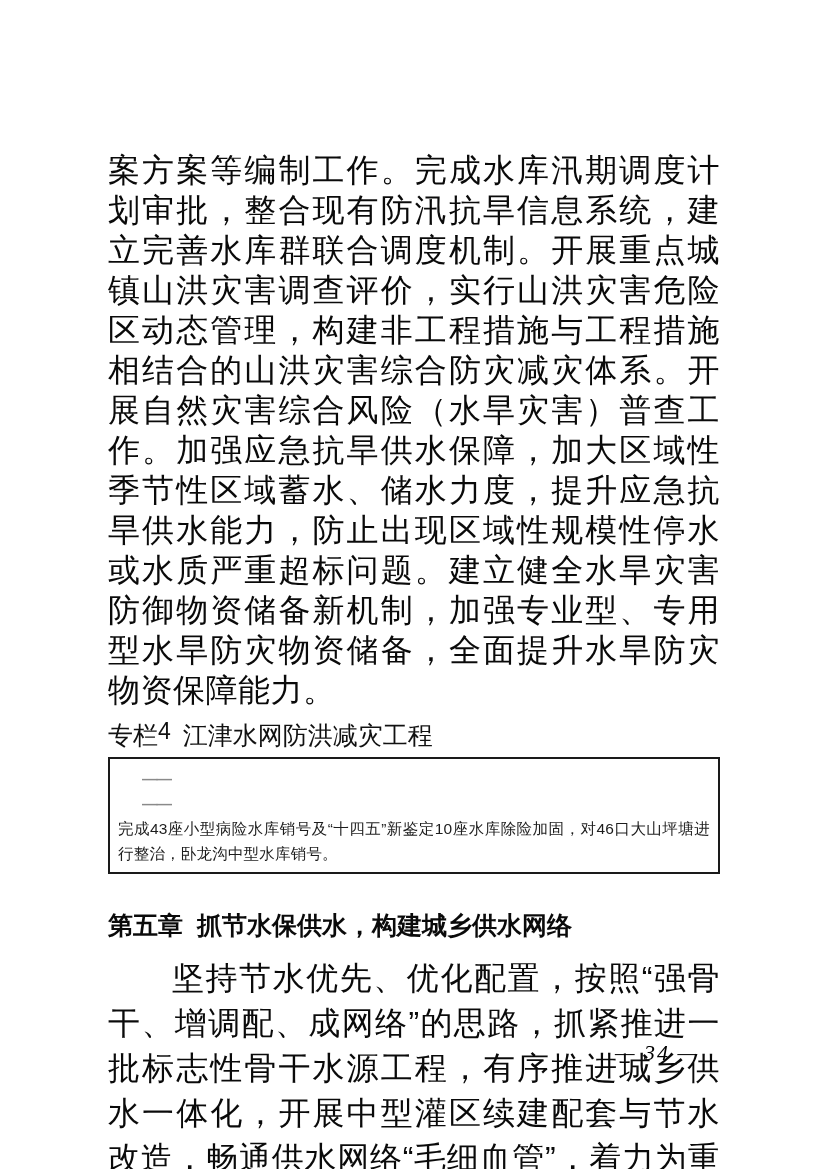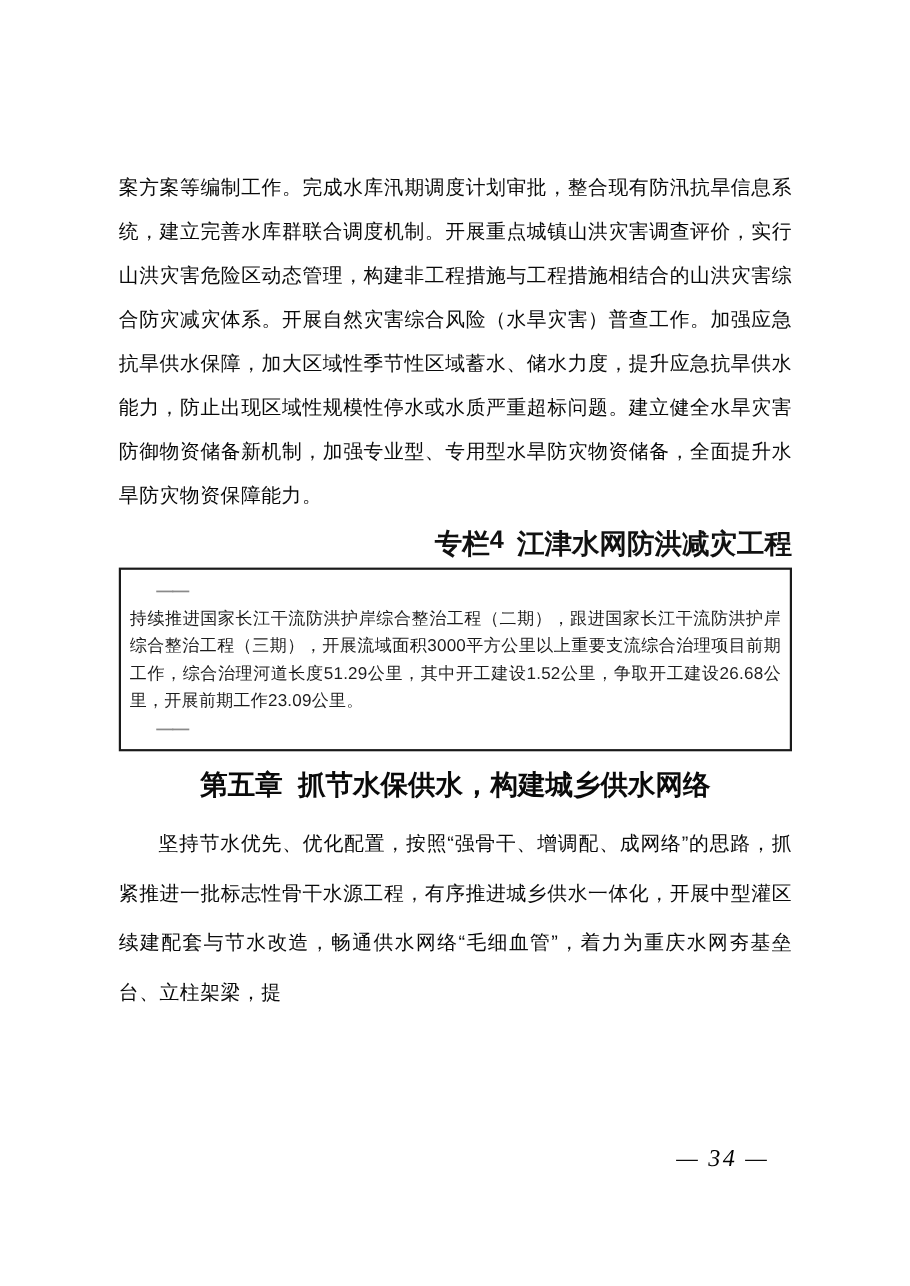--- a/index.html
+++ b/index.html
@@ -11,32 +11,32 @@
     color:#000000;
     font-family:"Liberation Sans", sans-serif;
     overflow:hidden;
   }
   .content {
     position:absolute;
     left:108px; top:150px;
     width:612px;
   }
   .body-para {
-    font-size:18px;
+    font-size:32px;
     line-height:40px;
     text-align:justify;
     letter-spacing:0.5px;
     color:#0a0a0a;
   }
   .body-para.indent2 { text-indent:2em; line-height:45px; }
   .column-title {
     margin-top:10px;
-    text-align:right;
+    text-align:left;
     font-size:25px;
-    font-weight:bold;
+    font-weight:normal;
     color:#111111;
     line-height:30px;
     white-space:nowrap;
   }
   .column-title .num {
     position:relative; top:-5px;
     font-size:23px;
     letter-spacing:0;
   }
   .column-title .gap { display:inline-block; width:12px; }
@@ -54,22 +54,22 @@
     font-weight:bold;
     letter-spacing:-1px;
   }
   .box-text {
     text-align:justify;
     letter-spacing:0.2px;
   }
   .box-text.with-dash { text-indent:24px; }
   .box-text .dash { color:#2a2a2a; font-weight:bold; letter-spacing:-1px; }
   .chapter-heading {
-    margin-top:16px;
-    text-align:center;
+    margin-top:36px;
+    text-align:left;
     font-size:25px;
     font-weight:bold;
     color:#0a0a0a;
     line-height:30px;
     white-space:nowrap;
   }
   .chapter-heading .gap { display:inline-block; width:14px; }
   .para2-wrap { margin-top:16px; }
   .page-footer {
     position:absolute;
@@ -90,26 +90,26 @@
     <p class="body-para">案方案等编制工作。完成水库汛期调度计划审批，整合现有防汛抗旱信息系统，建立完善水库群联合调度机制。开展重点城镇山洪灾害调查评价，实行山洪灾害危险区动态管理，构建非工程措施与工程措施相结合的山洪灾害综合防灾减灾体系。开展自然灾害综合风险（水旱灾害）普查工作。加强应急抗旱供水保障，加大区域性季节性区域蓄水、储水力度，提升应急抗旱供水能力，防止出现区域性规模性停水或水质严重超标问题。建立健全水旱灾害防御物资储备新机制，加强专业型、专用型水旱防灾物资储备，全面提升水旱防灾物资保障能力。</p>
 
     <div class="column-title">
       <span>专栏</span><span class="num">4</span><span class="gap"></span><span>江津水网防洪减灾工程</span>
     </div>
 
     <div class="column-box">
 
       <div class="box-item">
         <div class="dash-line">——</div>
-        <p class="box-text">持续推进国家长江干流防洪护岸综合整治工程（二期），跟进国家长江干流防洪护岸综合整治工程（三期），开展流域面积3000平方公里以上重要支流综合治理项目前期工作，综合治理河道长度51.29公里，其中开工建设1.52公里，争取开工建设26.68公里，开展前期工作23.09公里。</p>
       </div>
 
 
       <div class="box-item">
         <div class="dash-line">——</div>
+        <p class="box-text">完成43座小型病险水库销号及“十四五”新鉴定10座水库除险加固，对46口大山坪塘进行整治，卧龙沟中型水库销号。</p>
       </div>
 
 
     </div>
 
     <div class="chapter-heading">
       <span>第五章</span><span class="gap"></span><span>抓节水保供水，构建城乡供水网络</span>
     </div>
 
     <div class="para2-wrap">

